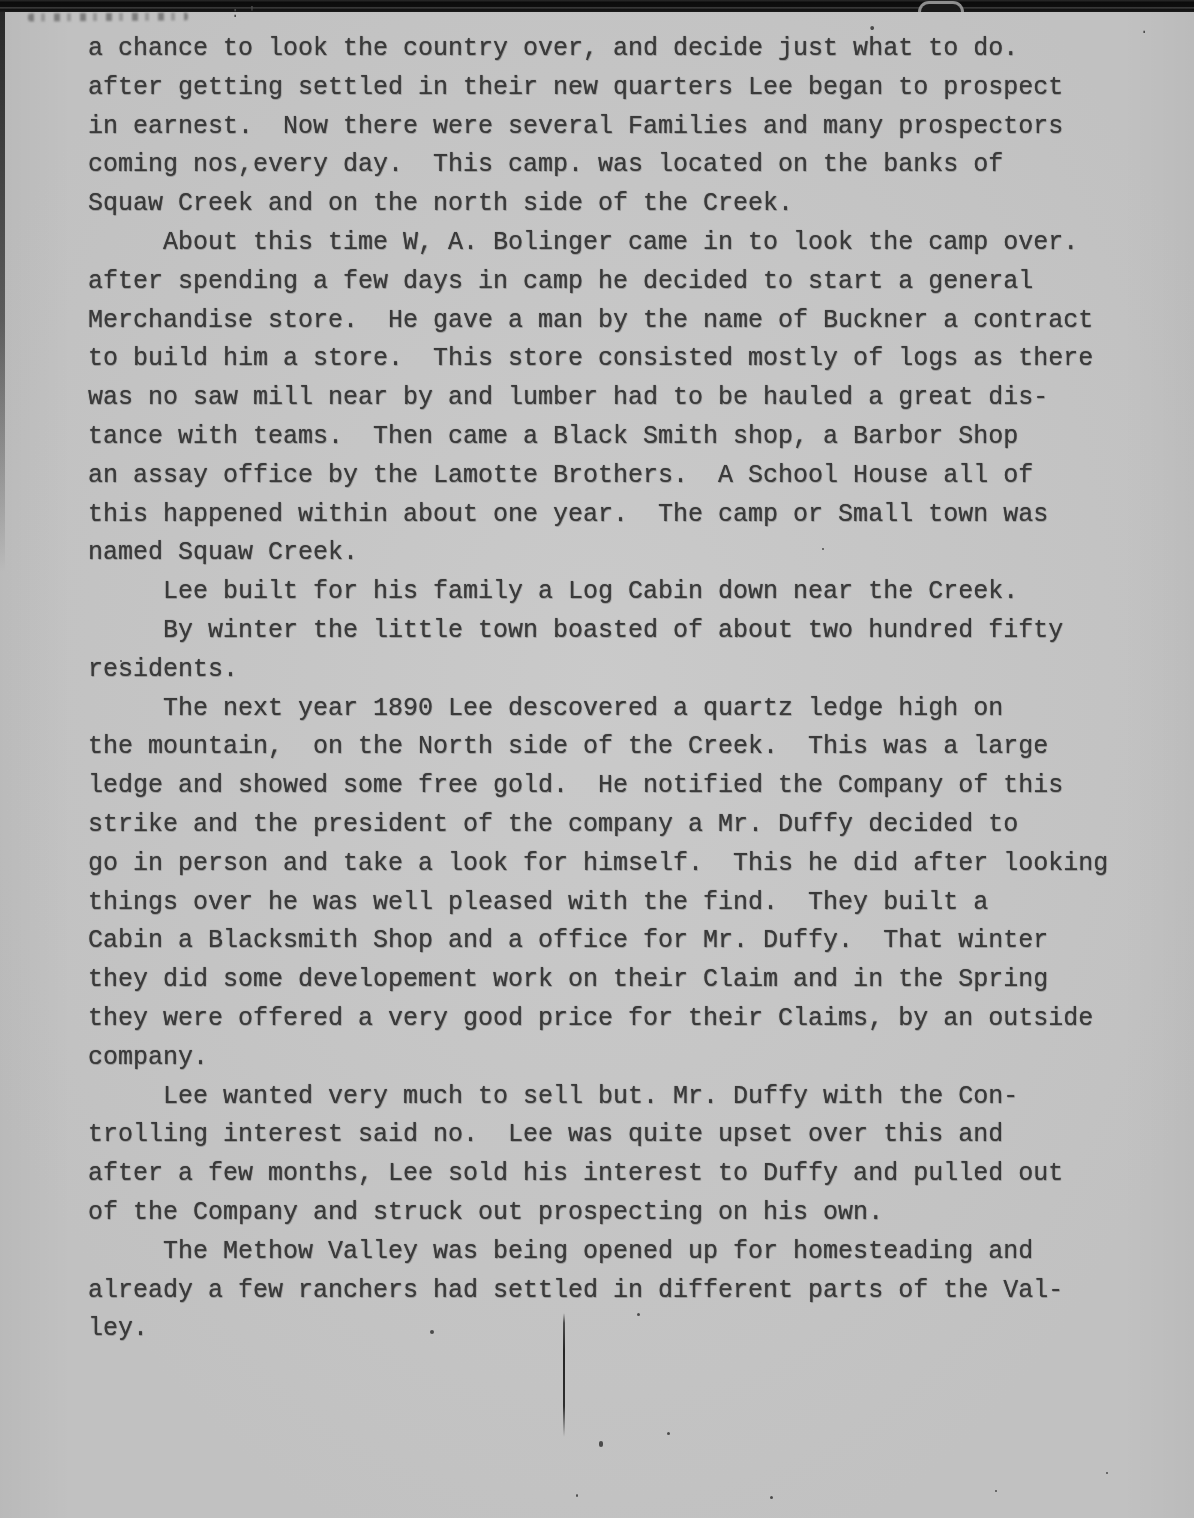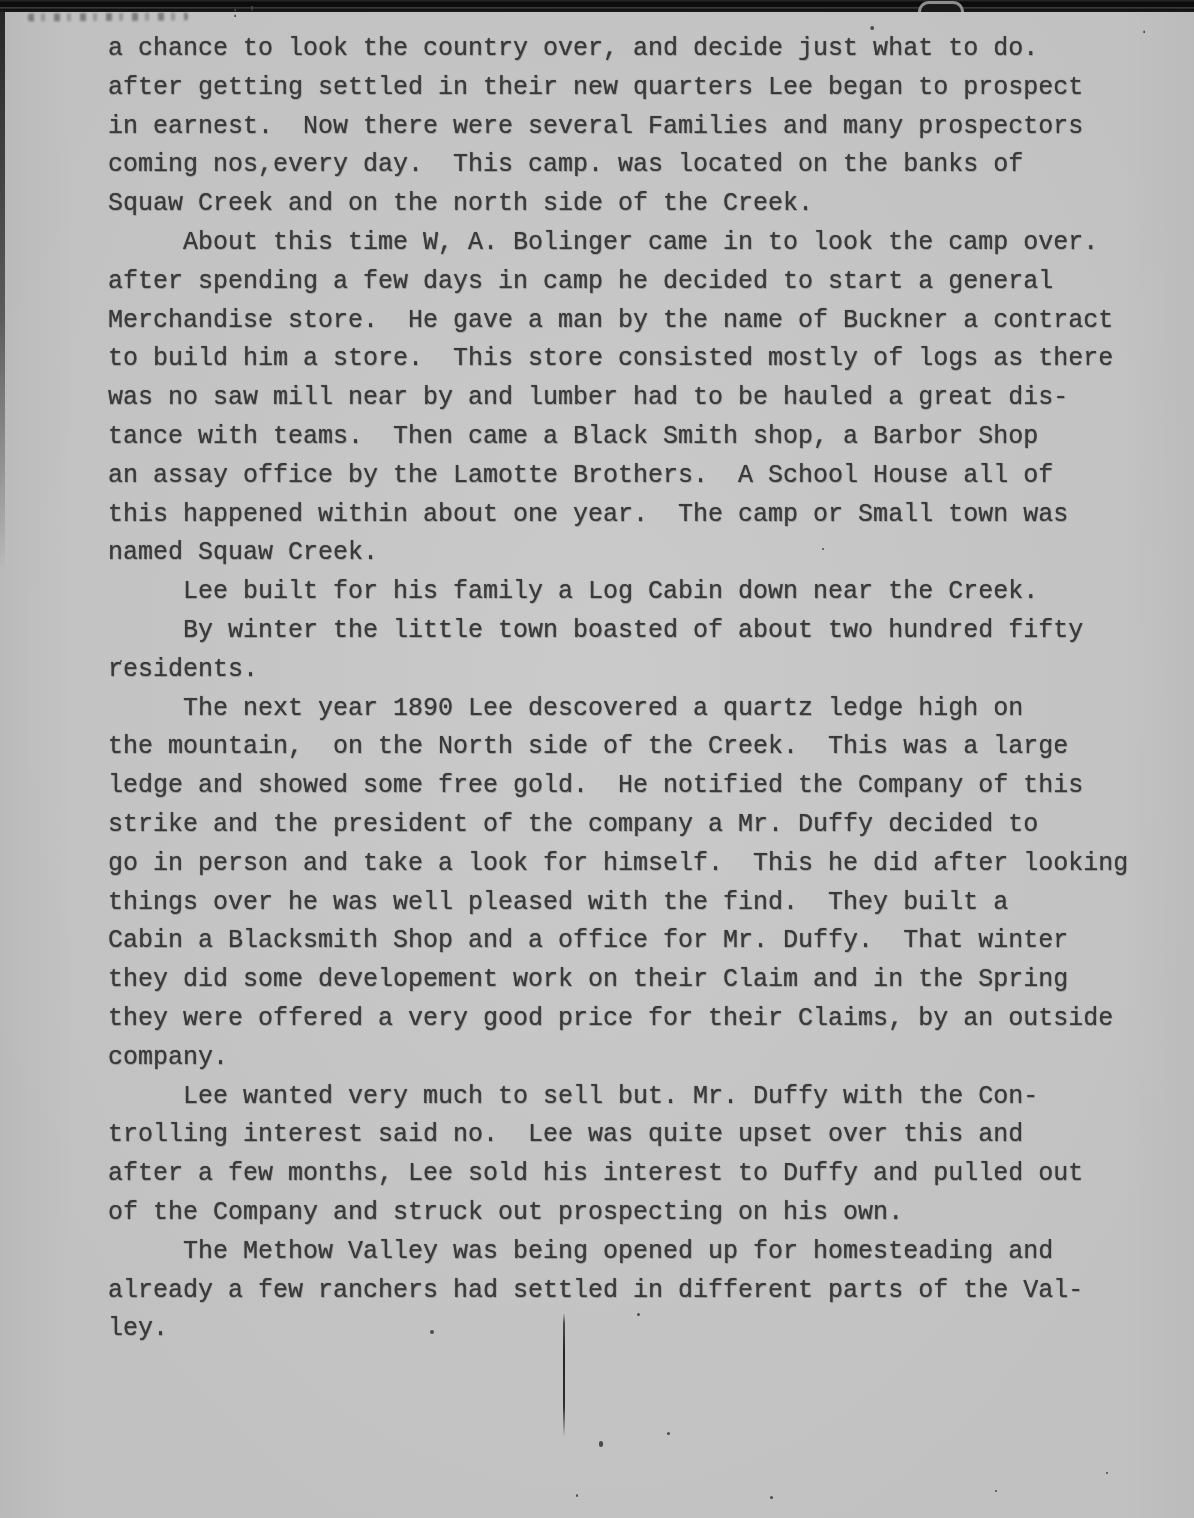--- a/index.html
+++ b/index.html
@@ -53,21 +53,21 @@
     width:3px;height:3px;opacity:0.8;filter:blur(0.3px);
   }
   
   .page-text{
     position:absolute;top:30px;left:88px;width:1080px;
     font-size:25px;line-height:38.8px;color:#3a3a3a;
     white-space:pre;letter-spacing:0px;
     text-shadow:0 0 1px rgba(45,45,45,0.7), 0.6px 0.6px 0 rgba(60,60,60,0.25);
     filter:blur(0.35px);
   }
-  .line{height:38.8px;margin-left:20px;}
+  .line{height:38.8px;}
 </style>
 </head>
 <body style="background: rgb(199, 199, 199);">
 
 <div style="position:absolute;inset:0;">
   <div class="paper-shade"></div>
 
   <div class="top-band"></div>
   <div class="punch-notch"></div>
   <div class="left-edge-shadow"></div>

